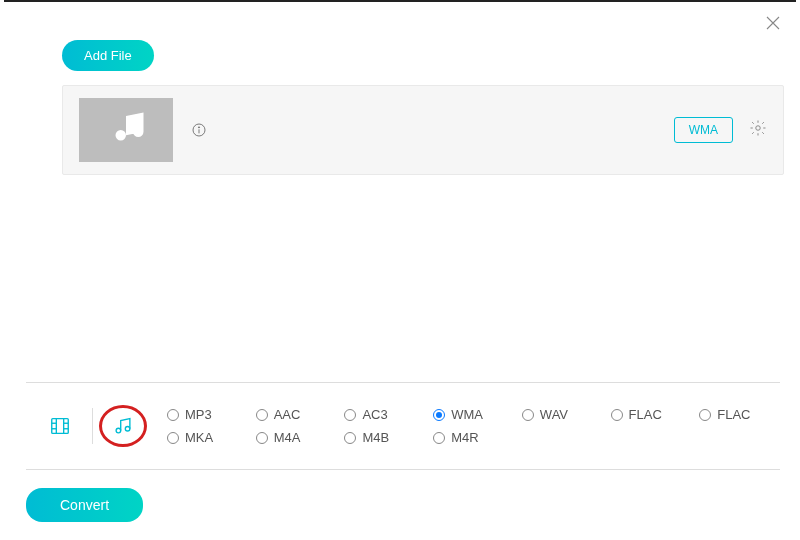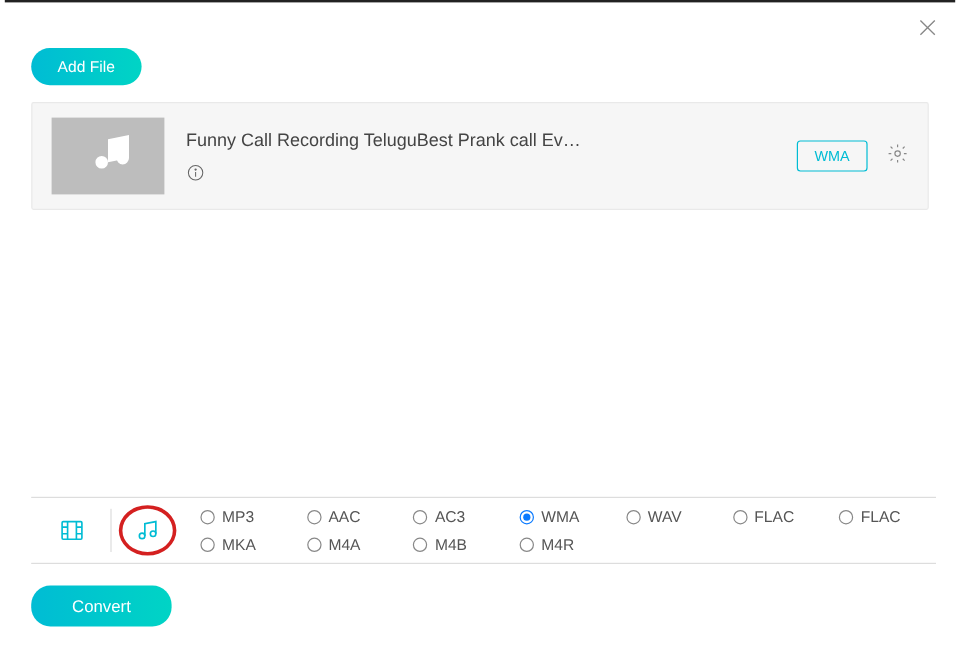--- a/index.html
+++ b/index.html
@@ -1,32 +1,32 @@
 <!DOCTYPE html>
 <html><head>
 <meta charset="utf-8">
 <style>
 * { box-sizing: border-box; margin: 0; padding: 0; }
 body { font-family: Arial, sans-serif; background: #fff; width: 800px; height: 540px; position: relative; color: #555; }
-.container { padding: 20px 26px 0 26px; }
+.container { padding: 20px 16px 0 26px; margin-left: 36px; }
 .top-bar { border-top: 2px solid #222; margin: 0 4px; }
 .close-btn { position: absolute; top: 14px; right: 18px; cursor: pointer; }
 .close-btn svg { width: 18px; height: 18px; stroke: #888; stroke-width: 1.5; }
 .add-file-btn { background: linear-gradient(90deg, #00bcd4, #00d4c5); color: #fff; border: none; border-radius: 16px; padding: 8px 22px; font-size: 13px; cursor: pointer; margin-top: 18px; margin-bottom: 14px; }
 .file-row { background: #f6f6f6; border: 1px solid #e9e9e9; border-radius: 2px; display: flex; align-items: center; padding: 12px 16px; gap: 18px; }
 .thumb { width: 94px; height: 64px; background: #bdbdbd; display: flex; align-items: center; justify-content: center; flex-shrink: 0; }
 .thumb svg { width: 42px; height: 42px; fill: #fff; }
 .file-meta { flex: 1; display: flex; flex-direction: column; gap: 10px; }
 .file-title { font-size: 15px; color: #444; }
 .info-icon { display: inline-flex; }
 .info-icon svg { width: 16px; height: 16px; stroke: #666; fill: none; stroke-width: 1.3; }
 .file-right { display: flex; align-items: center; gap: 16px; }
 .format-badge { border: 1px solid #00bcd4; color: #00bcd4; font-size: 12px; padding: 5px 14px; border-radius: 3px; cursor: pointer; }
 .gear-icon svg { width: 18px; height: 18px; stroke: #888; fill: none; stroke-width: 1.3; }
-.format-panel { position: absolute; left: 26px; right: 20px; bottom: 70px; border-top: 1px solid #ddd; border-bottom: 1px solid #ddd; display: flex; align-items: center; padding: 8px 0; }
+.format-panel { position: absolute; left: 26px; right: 20px; bottom: 70px; border-top: 1px solid #ddd; border-bottom: 1px solid #ddd; display: flex; align-items: center; padding: 24px 0; }
 .tab-group { display: flex; align-items: center; gap: 18px; padding: 0 14px 0 22px; }
 .tab-icon { width: 24px; height: 24px; display: flex; align-items: center; justify-content: center; cursor: pointer; }
 .tab-icon.video svg { stroke: #00bcd4; fill: none; stroke-width: 1.5; width: 22px; height: 22px; }
 .tab-icon.audio { position: relative; }
 .tab-icon.audio svg { stroke: #00bcd4; fill: none; stroke-width: 1.5; width: 22px; height: 22px; }
 .red-circle { position: absolute; width: 48px; height: 42px; border: 3px solid #d42020; border-radius: 50%; pointer-events: none; }
 .divider { width: 1px; height: 36px; background: #ddd; margin-left: 2px; }
 .format-grid { display: grid; grid-template-columns: repeat(6, 1fr); gap: 8px 8px; padding-left: 18px; flex: 1; font-size: 13px; color: #555; }
 .radio-item { display: flex; align-items: center; gap: 6px; cursor: pointer; }
 .radio-circle { width: 12px; height: 12px; border: 1px solid #888; border-radius: 50%; display: inline-flex; align-items: center; justify-content: center; }
@@ -51,21 +51,20 @@
 <div class="container">
   <button class="add-file-btn">Add File</button>
 
   <div class="file-row">
     <div class="thumb">
       <svg viewBox="0 0 24 24">
           <path d="M9 18 A3 3 0 1 1 9 12 A3 3 0 1 1 9 18 M19 16 A3 3 0 1 1 19 10 A3 3 0 1 1 19 16 M12 15 V4 L22 2 V13" fill="#fff"></path>
         </svg>
     </div>
     <div class="file-meta">
-      <div class="file-title">Funny Call Recording TeluguBest Prank call Ev…</div>
       <span class="info-icon">
         <svg viewBox="0 0 24 24">
             <circle cx="12" cy="12" r="9"></circle>
             <line x1="12" y1="11" x2="12" y2="17"></line>
             <circle cx="12" cy="8" r="0.8" fill="#666"></circle>
           </svg>
       </span>
     </div>
     <div class="file-right">
       <span class="format-badge">WMA</span>

